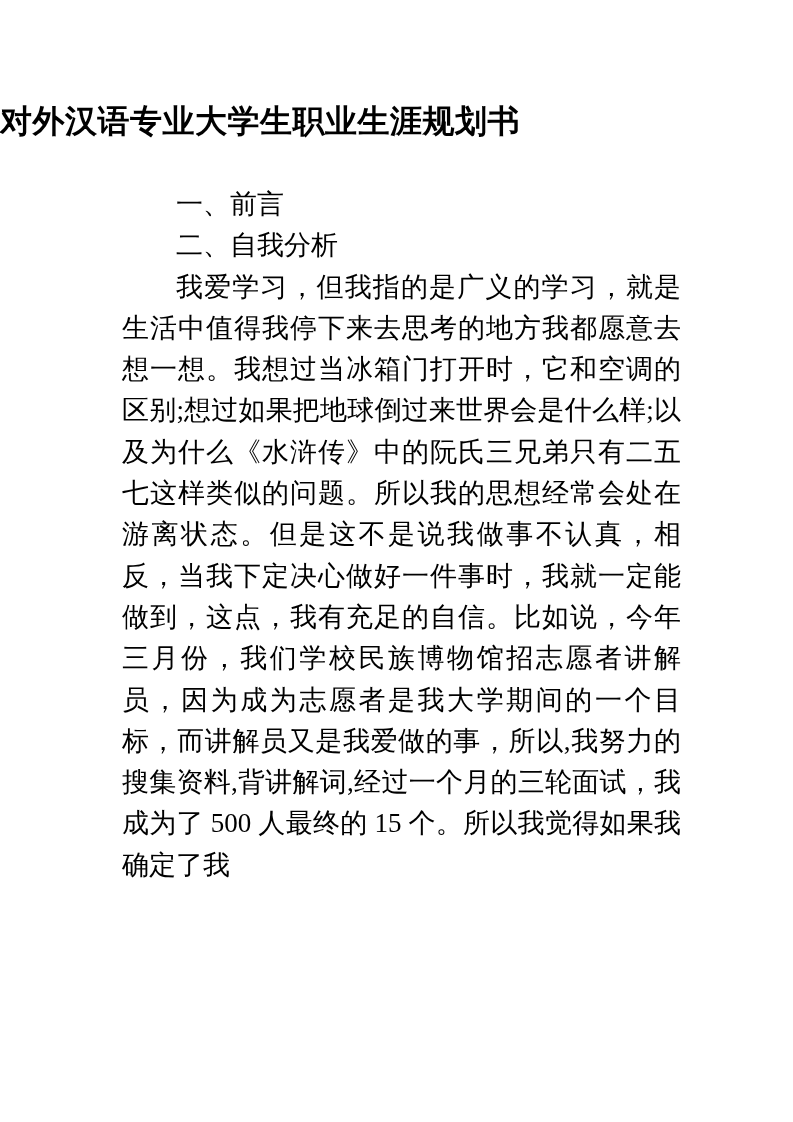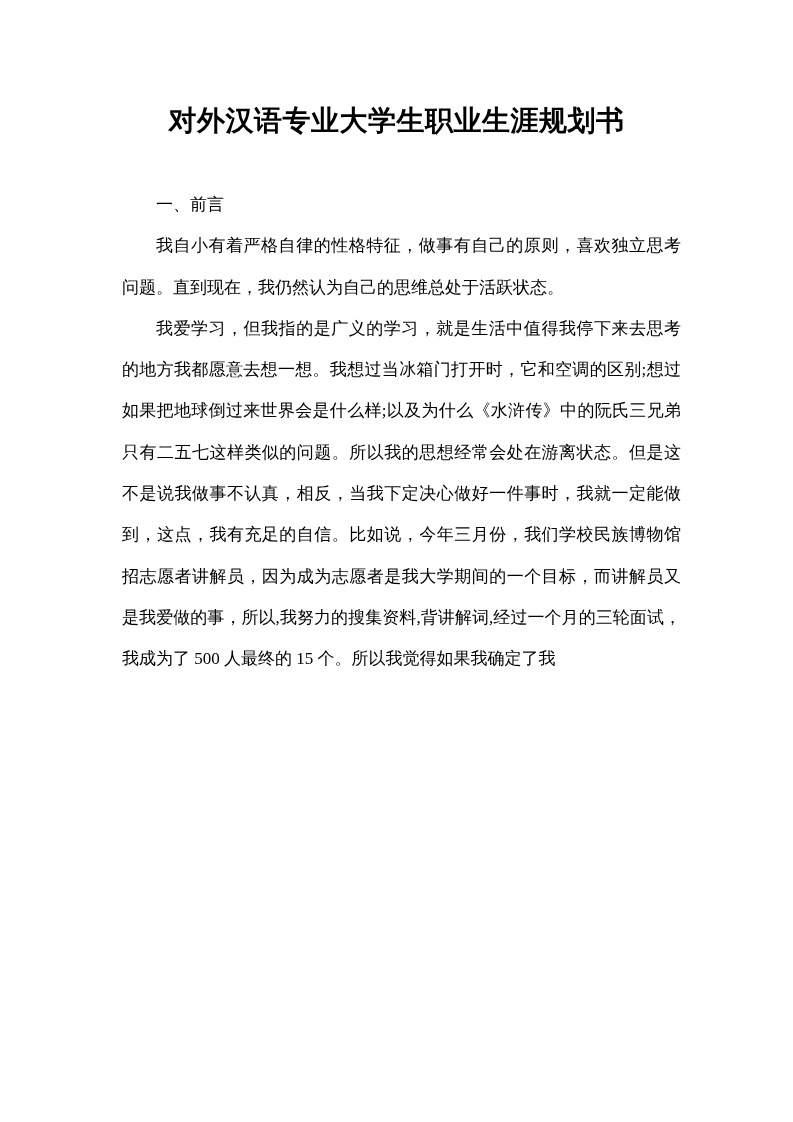--- a/index.html
+++ b/index.html
@@ -15,47 +15,47 @@
     overflow: hidden;
     font-family: "Liberation Serif", "DejaVu Serif", serif;
     color: #000000;
   }
   .title {
     position: absolute;
     left: 0;
     right: 0;
     top: 96px;
     margin: 0;
-    text-align: center;
-    font-size: 28px;
+    text-align: left;
+    font-size: 32px;
     font-weight: bold;
     line-height: 50px;
     letter-spacing: 0.5px;
     color: #000000;
   }
   .content {
     position: absolute;
     left: 122px;
     top: 184px;
     width: 559px;
-    font-size: 17px;
+    font-size: 27px;
     line-height: 41.3px;
     text-align: justify;
     text-justify: inter-ideograph;
     color: #000000;
   }
   .content p {
     margin: 0;
     padding: 0;
     text-indent: 2em;
   }
 </style>
 </head>
 <body>
 
 <div class="page">
   <h1 class="title">对外汉语专业大学生职业生涯规划书</h1>
   <div class="content" id="content">
       <p class="para heading">一、前言</p>
-      <p class="para body">我自小有着严格自律的性格特征，做事有自己的原则，喜欢独立思考问题。直到现在，我仍然认为自己的思维总处于活跃状态。</p>
+      <p class="para heading">二、自我分析</p>
       <p class="para body">我爱学习，但我指的是广义的学习，就是生活中值得我停下来去思考的地方我都愿意去想一想。我想过当冰箱门打开时，它和空调的区别;想过如果把地球倒过来世界会是什么样;以及为什么《水浒传》中的阮氏三兄弟只有二五七这样类似的问题。所以我的思想经常会处在游离状态。但是这不是说我做事不认真，相反，当我下定决心做好一件事时，我就一定能做到，这点，我有充足的自信。比如说，今年三月份，我们学校民族博物馆招志愿者讲解员，因为成为志愿者是我大学期间的一个目标，而讲解员又是我爱做的事，所以,我努力的搜集资料,背讲解词,经过一个月的三轮面试，我成为了 500 人最终的 15 个。所以我觉得如果我确定了我</p>
     </div>
 </div>
 
 </body></html>

